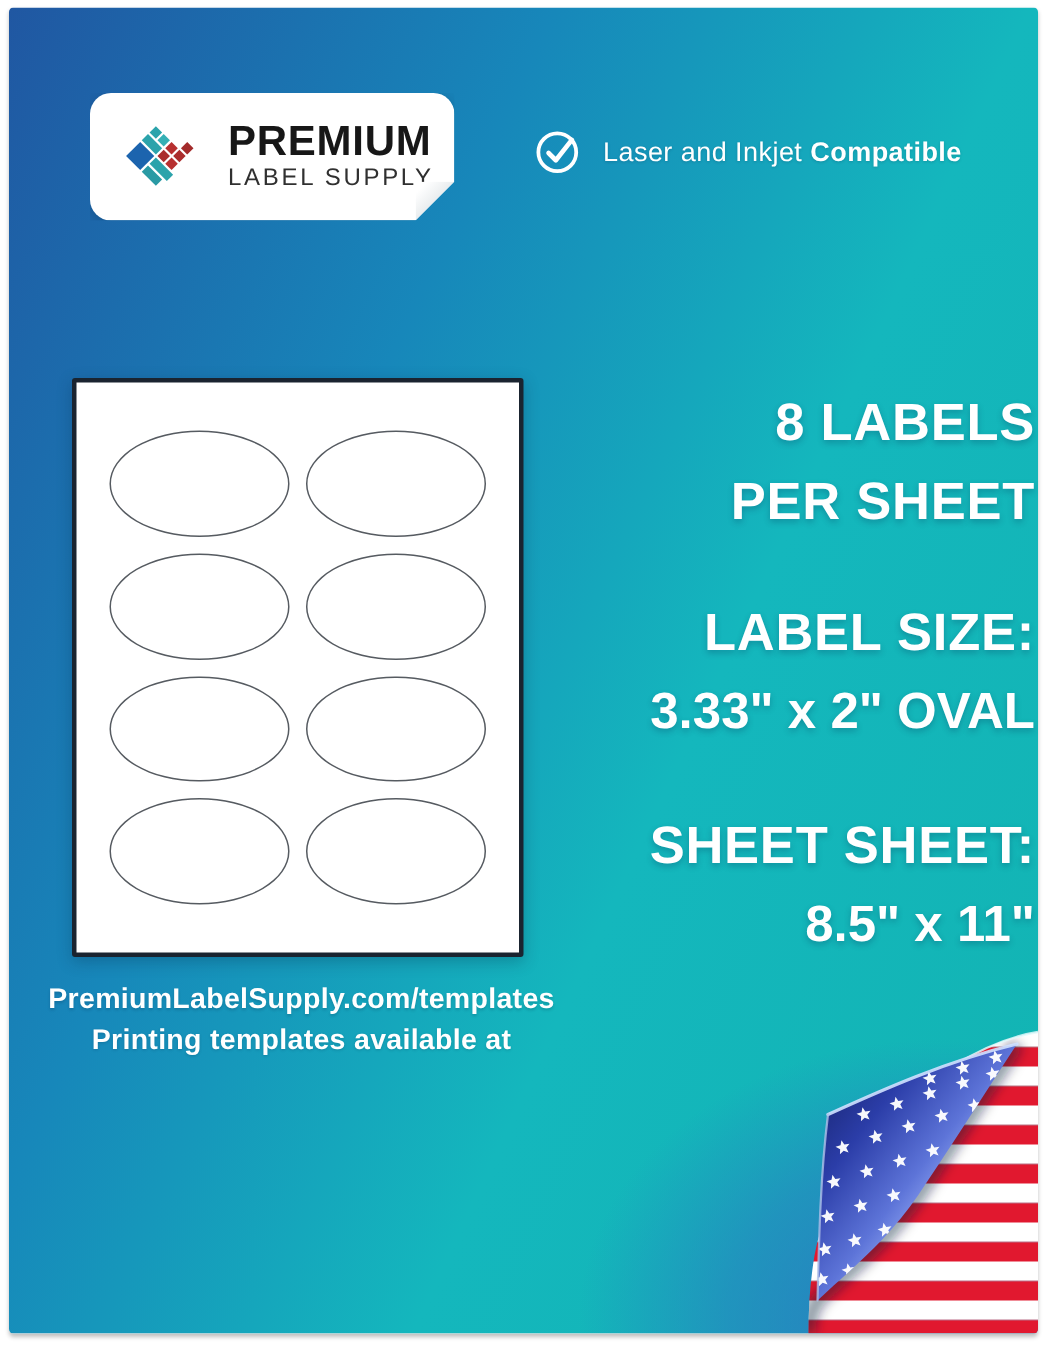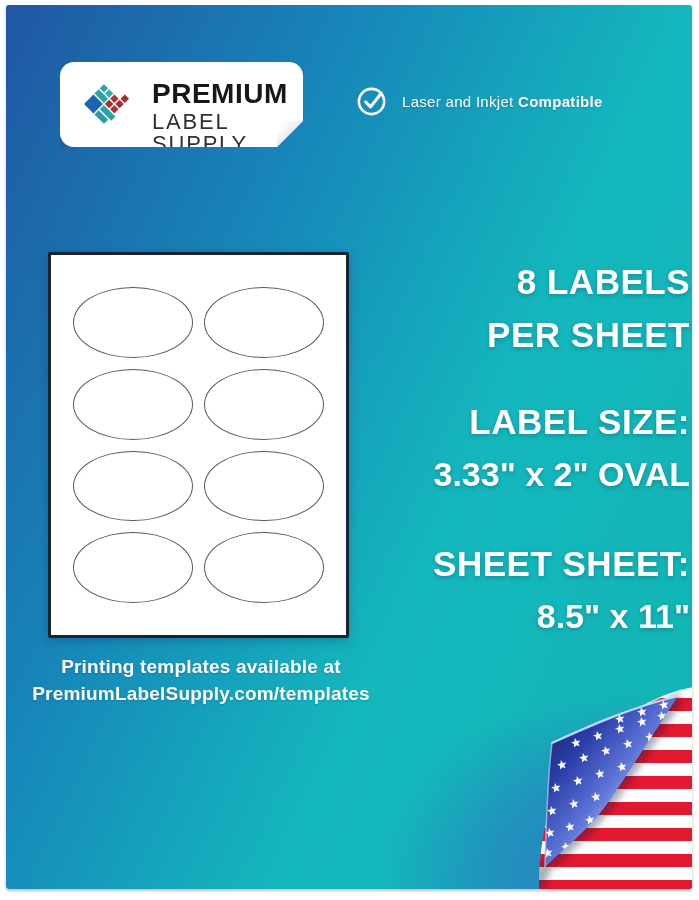--- a/index.html
+++ b/index.html
@@ -24,25 +24,25 @@
     box-shadow:0 3px 8px rgba(0,30,60,0.25);
   }
   .logo-curl {
     position:absolute; right:0; bottom:0; width:26px; height:26px;
     background:linear-gradient(to bottom right, #ffffff 15%, #e6eaec 55%, #b7bec5 98%);
     clip-path:polygon(0 0, 100% 0, 0 100%);
   }
   .logo-mark { position:absolute; left:15px; top:9px; }
   .logo-text { position:absolute; left:92px; top:18px; }
   .logo-line1 { font-size:28px; font-weight:900; letter-spacing:0.5px; color:var(--logo-text); line-height:1; }
-  .logo-line2 { font-size:22px; font-weight:400; letter-spacing:1.8px; color:#303030; line-height:1; margin-top:3px; }
+  .logo-line2 { font-size:16px; font-weight:400; letter-spacing:1.8px; color:#303030; line-height:1; margin-top:3px; }
 
   
   .compat { position:absolute; left:350px; top:80px; display:flex; align-items:center; gap:13px; color:#ffffff; }
-  .compat-text { font-size:15px; letter-spacing:0.3px; text-shadow:0 1px 2px rgba(0,30,60,0.2); }
+  .compat-text { font-size:18px; letter-spacing:0.3px; text-shadow:0 1px 2px rgba(0,30,60,0.2); }
   .compat-text b { font-weight:700; }
 
   
   .sheet {
     position:absolute; left:42px; top:247px; width:301px; height:386px; box-sizing:border-box;
     background:#ffffff; border:3px solid var(--sheet-border); border-radius:2px;
     box-shadow:0 3px 10px rgba(0,30,60,0.25);
   }
   .sheet-grid {
     position:absolute; inset:0; padding:32px 22px; box-sizing:border-box;
@@ -135,22 +135,22 @@
       <div class="line">PER SHEET</div>
       <div class="gap1"></div>
       <div class="line">LABEL SIZE:</div>
       <div class="val">3.33" x 2" OVAL</div>
       <div class="gap2"></div>
       <div class="line">SHEET SHEET:</div>
       <div class="val">8.5" x 11"</div>
     </div>
 
     <div class="templates">
+      <div>PremiumLabelSupply.com/templates</div>
       <div>Printing templates available at</div>
-      <div>PremiumLabelSupply.com/templates</div>
     </div>
 
 
     <svg class="flag" viewBox="0 0 190 204">
       <defs>
         <pattern id="stripes" width="12" height="26" patternUnits="userSpaceOnUse">
           <rect width="12" height="13" fill="#ffffff"></rect>
           <rect y="13" width="12" height="13" fill="var(--flag-red)"></rect>
         </pattern>
         <linearGradient id="flapGrad" x1="0" y1="0" x2="1" y2="1">

